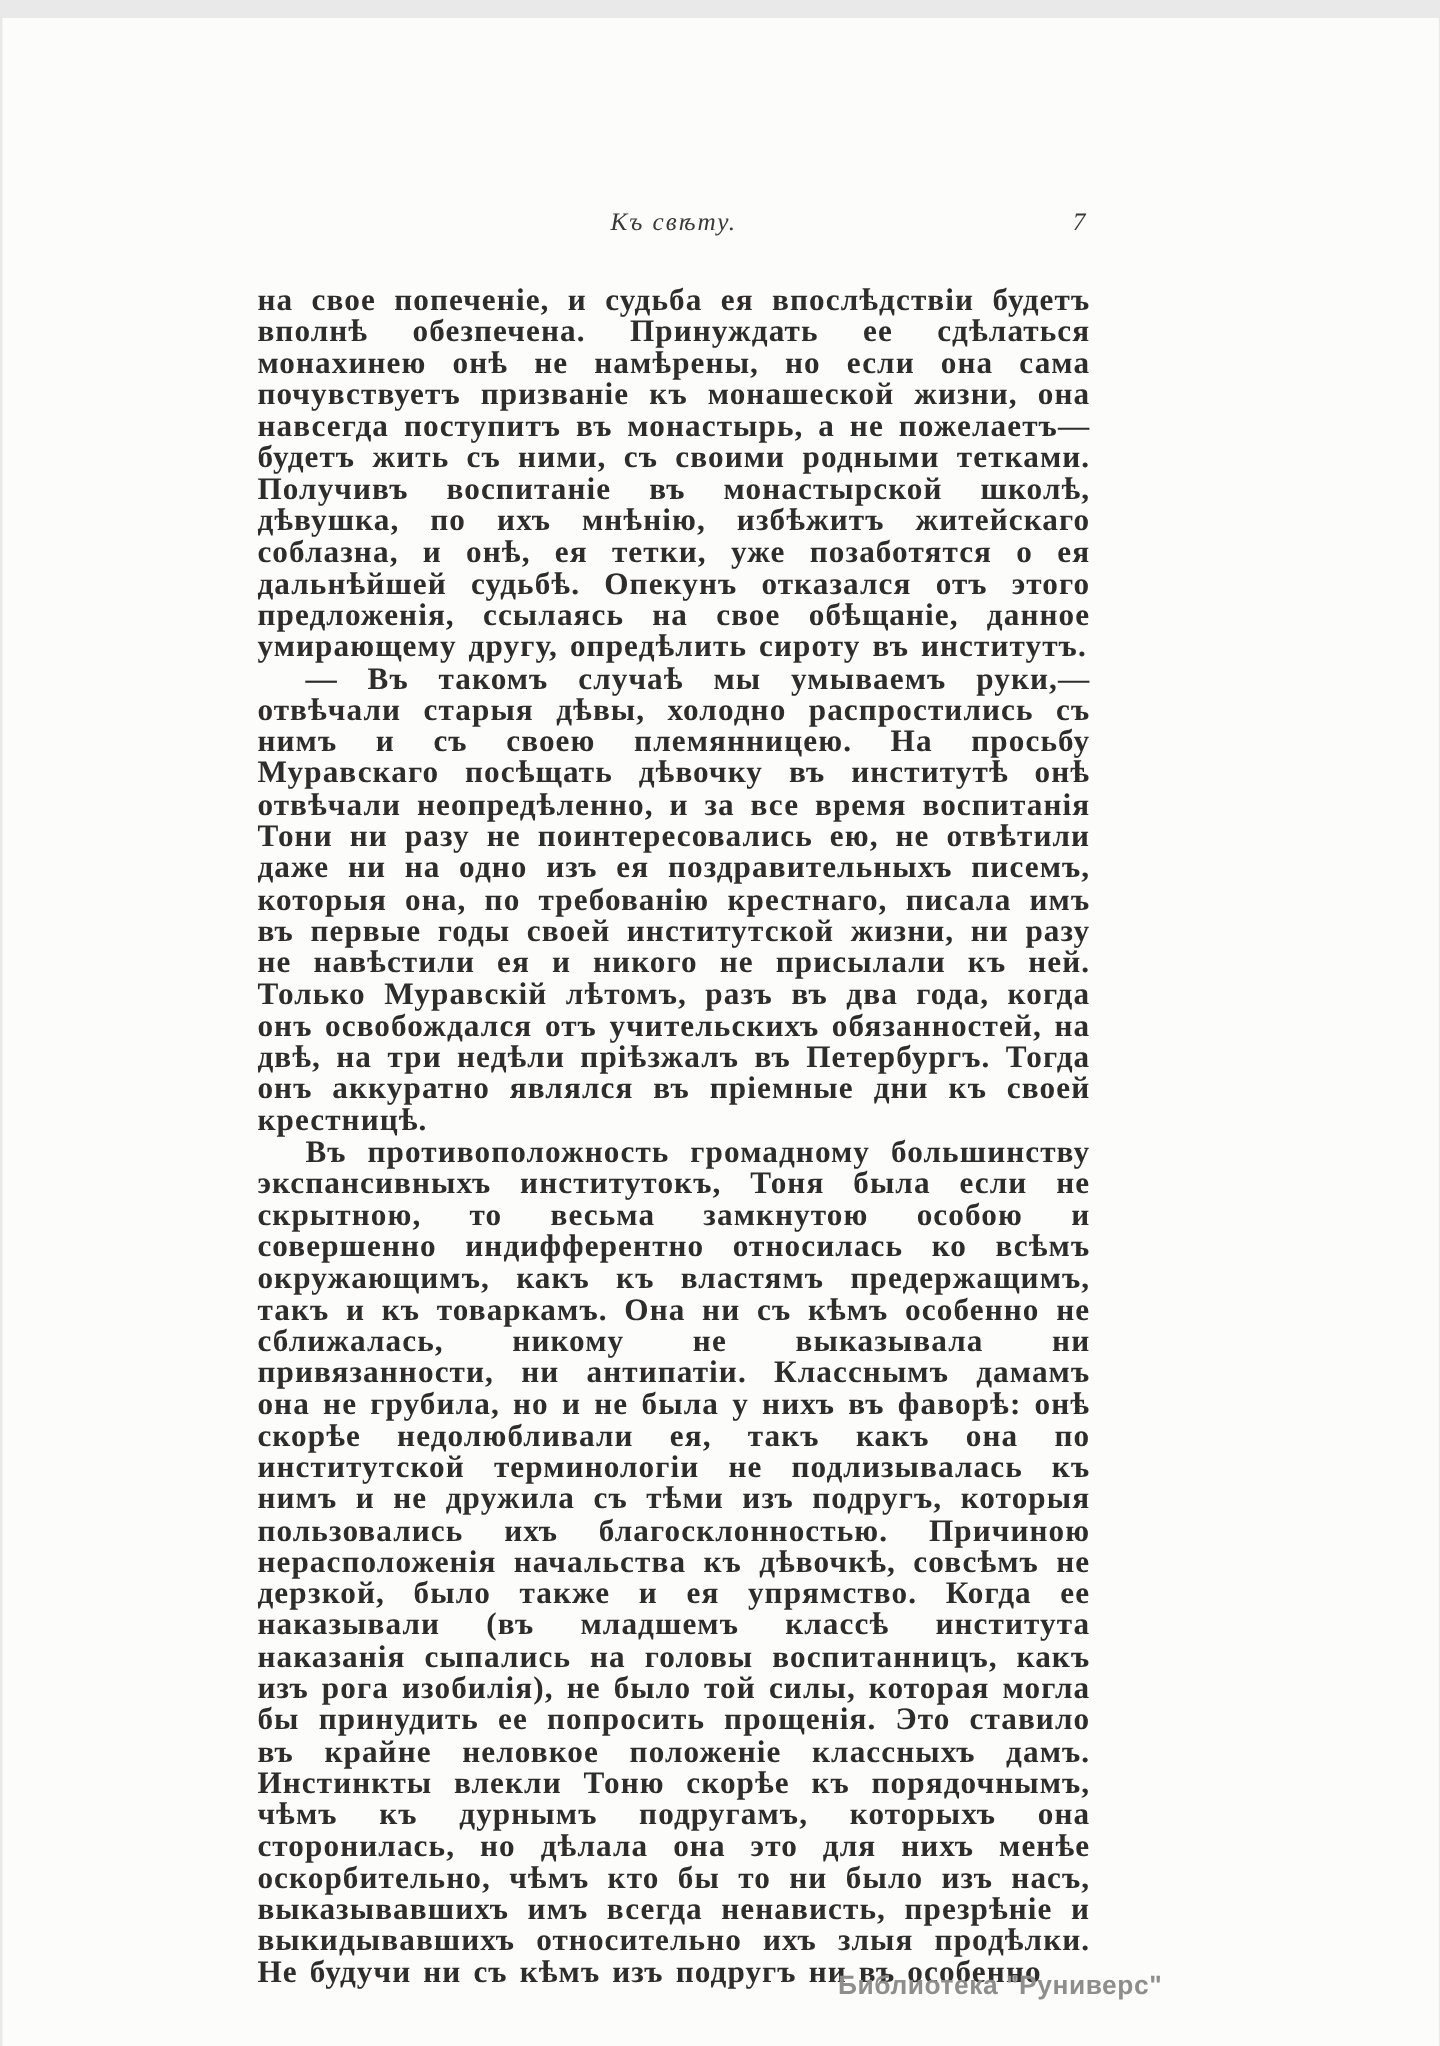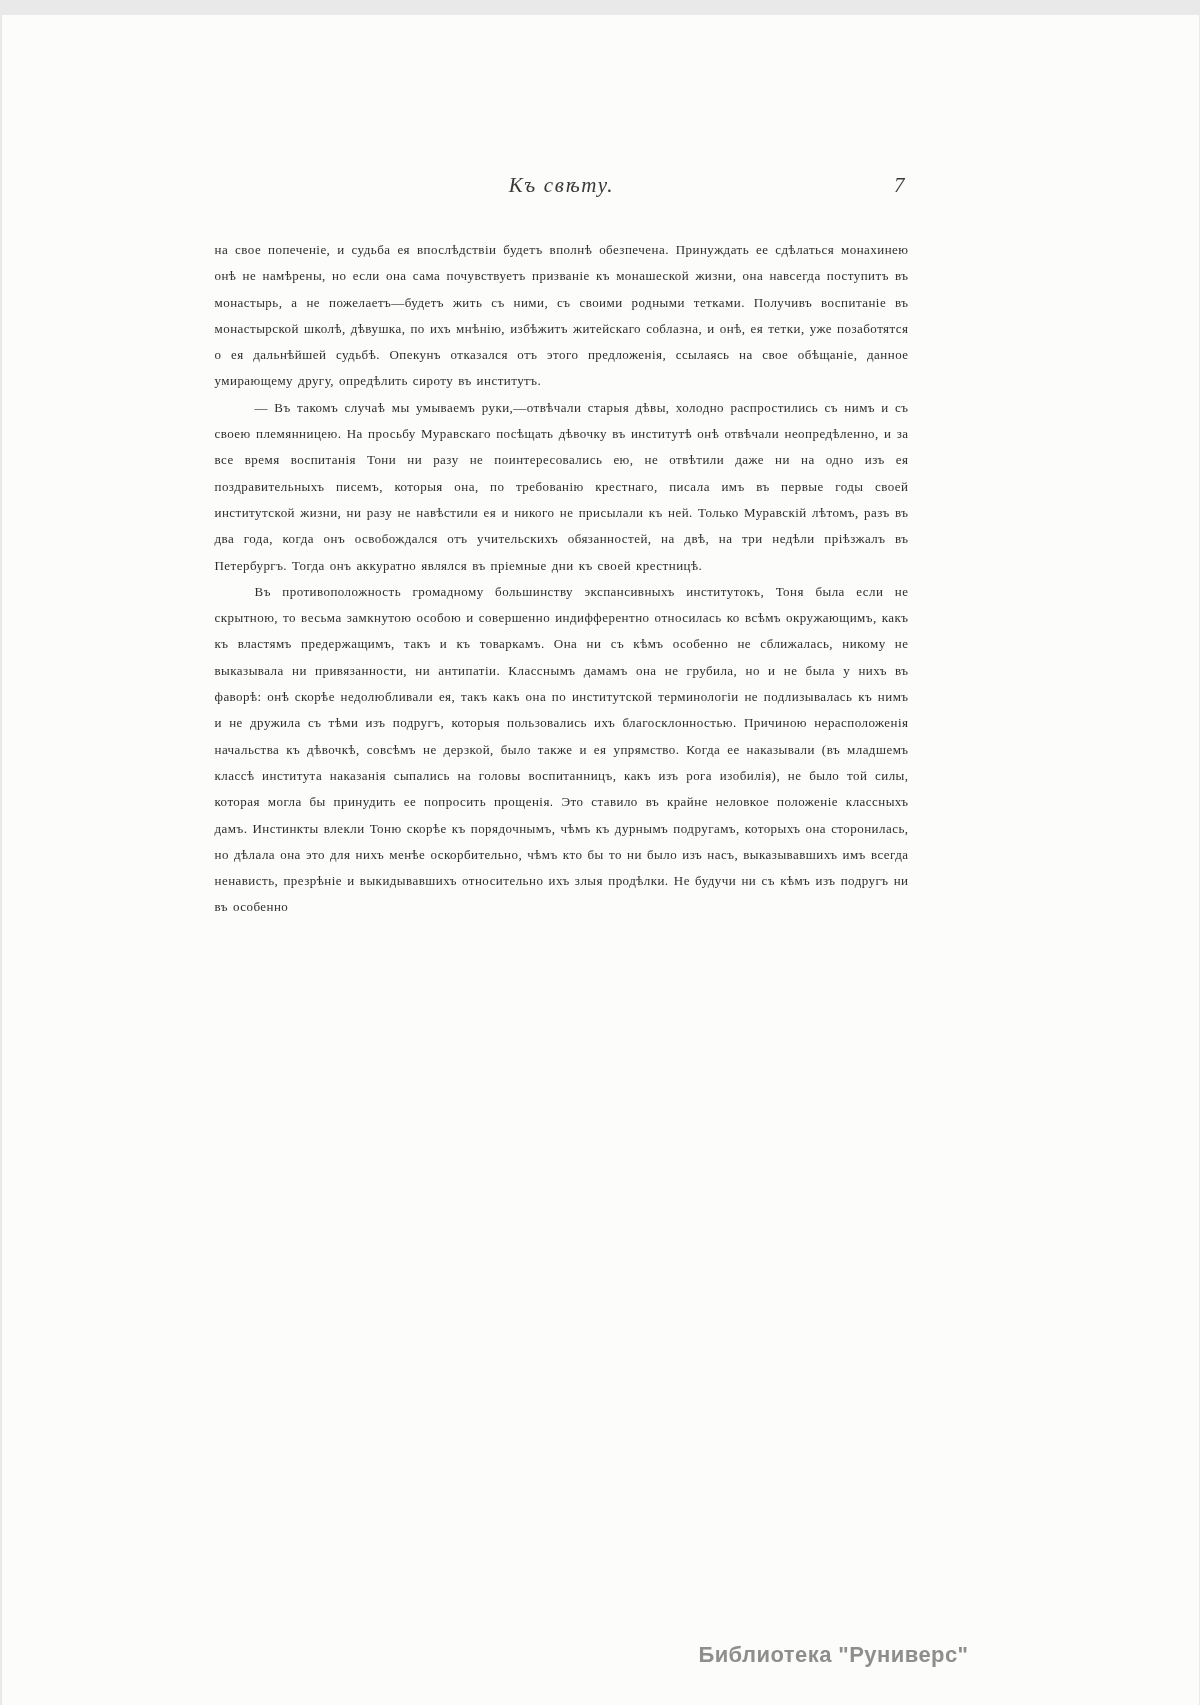--- a/index.html
+++ b/index.html
@@ -40,25 +40,26 @@
   }
   .page-number {
     position: absolute;
     right: 4px;
     top: 0;
     font-style: italic;
     color: #3a3936;
   }
   .page-body p {
     margin: 0;
-    font-size: 13px;
+    font-size: 26px;
     line-height: 26.3px;
     text-align: justify;
     letter-spacing: 0.035em;
     word-spacing: 0.10em;
+    font-weight: bold;
   }
   .page-body p.indented {
     text-indent: 40px;
   }
   .watermark {
     position: absolute;
     right: 230px;
     bottom: 52px;
     font-family: "Liberation Sans", "DejaVu Sans", sans-serif;
     font-weight: bold;

